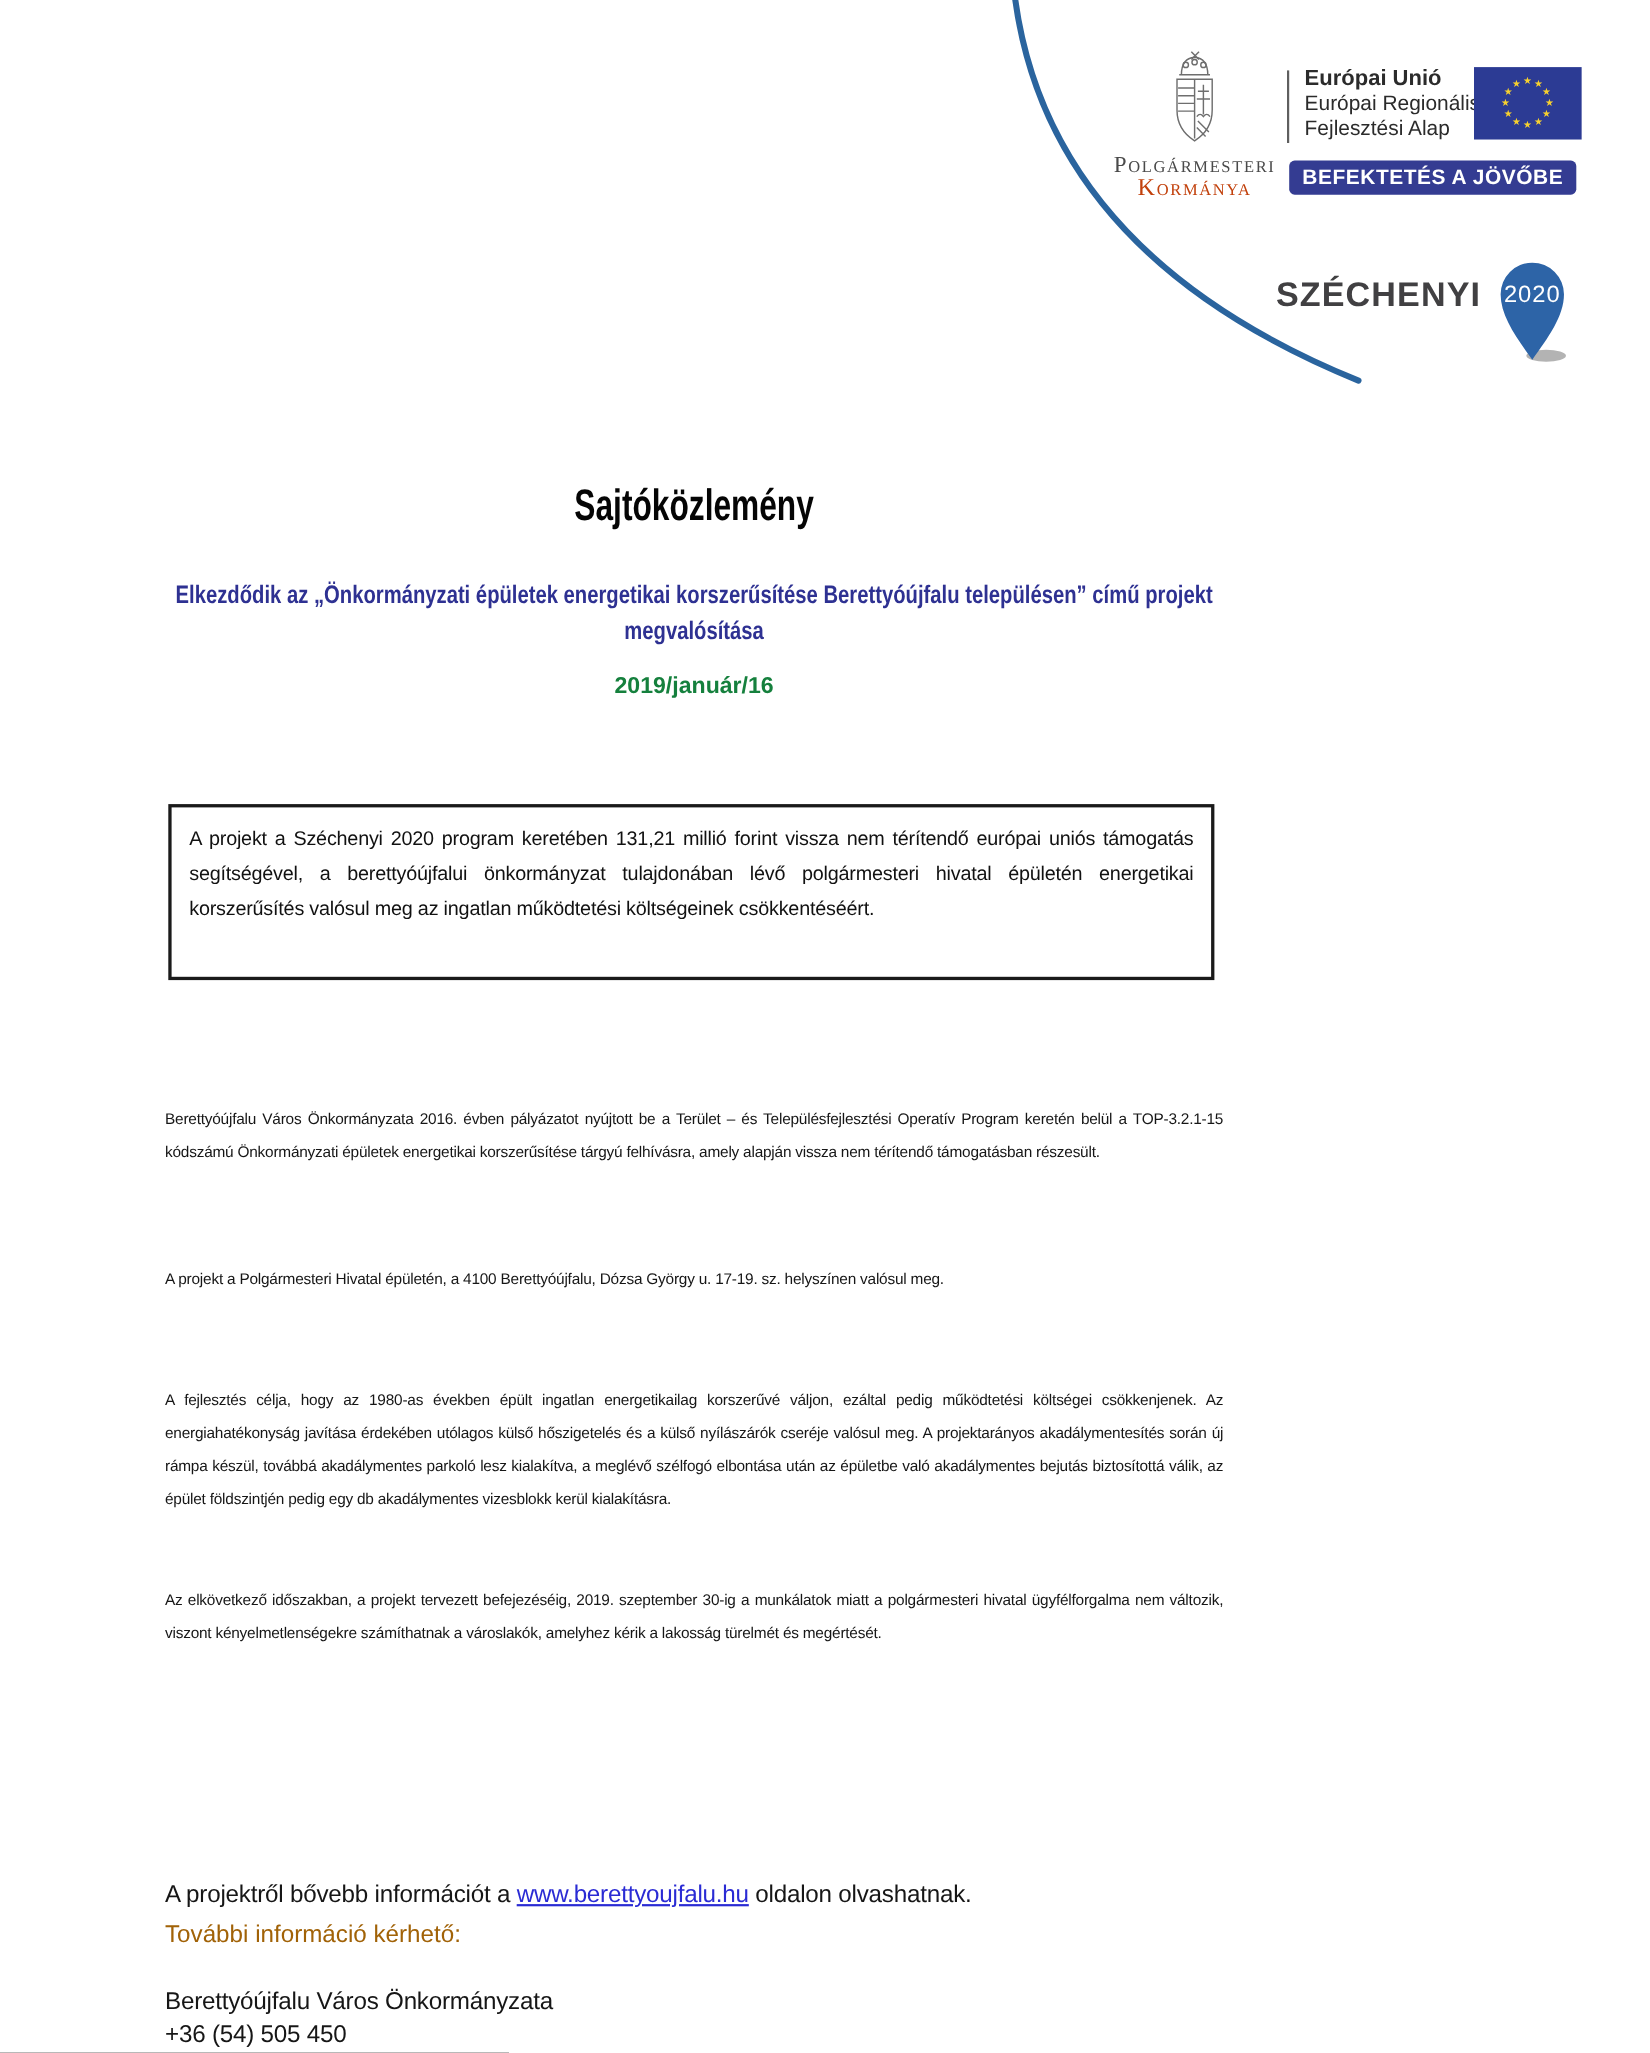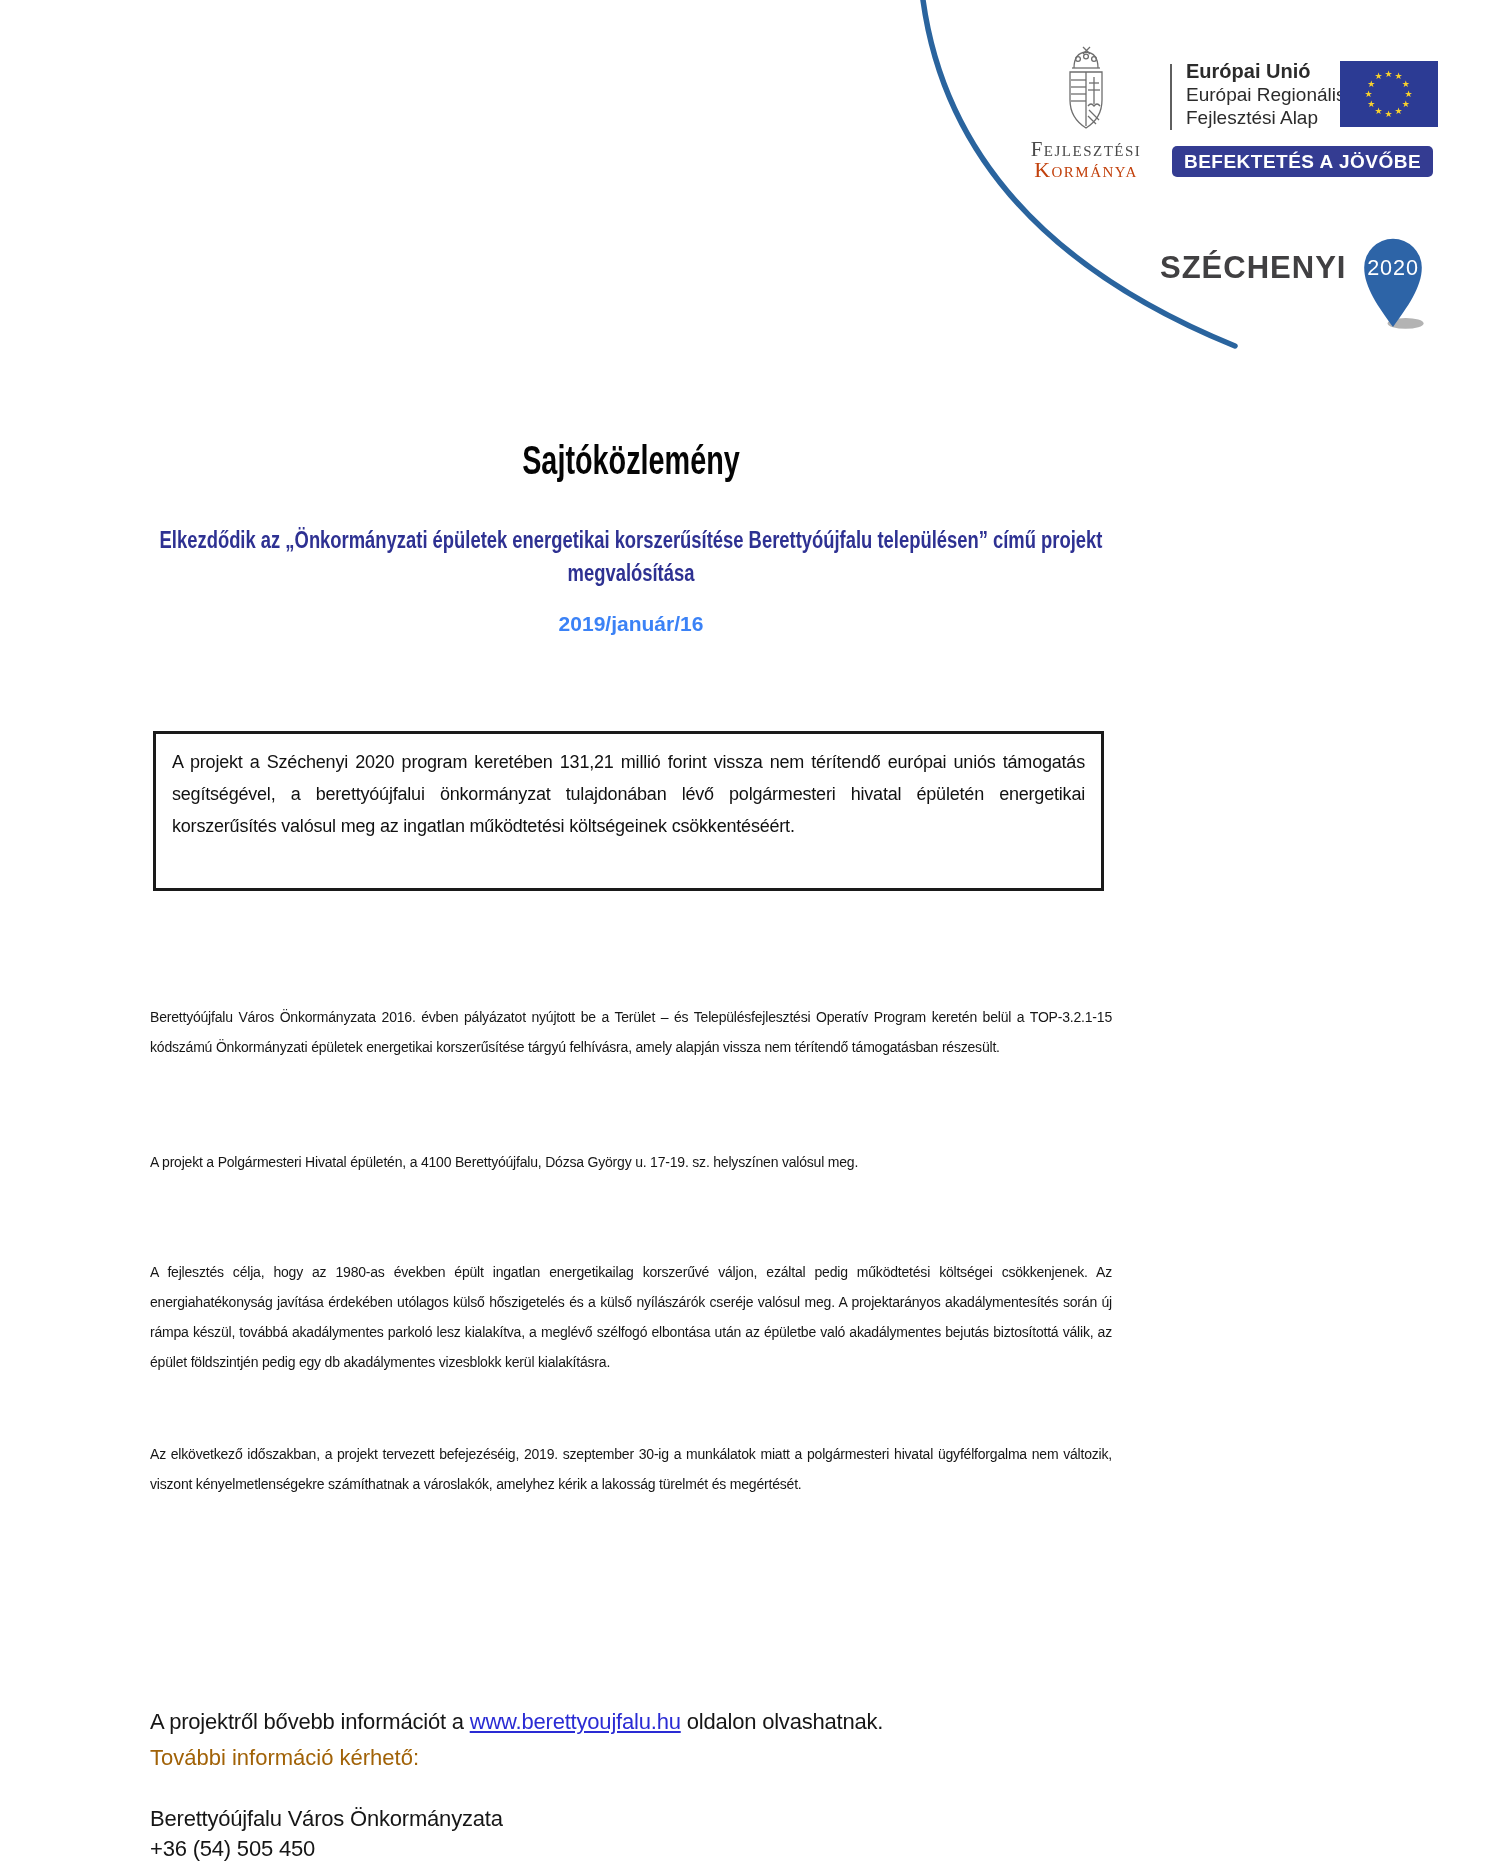--- a/index.html
+++ b/index.html
@@ -54,21 +54,21 @@
     white-space:nowrap;
   }
   .doc-subtitle{
     position:absolute;left:31px;top:524px;width:1200px;
     text-align:center;font-size:23px;font-weight:bold;line-height:33px;
     color:#2e3192;
     transform:scaleX(.8);transform-origin:center;
   }
   .doc-date{
     position:absolute;left:150px;top:612px;width:962px;
-    text-align:center;font-size:21px;font-weight:bold;color:#3b82f6;
+    text-align:center;font-size:21px;font-weight:bold;color:#15803d;
   }
   .lead-box{
     position:absolute;left:153px;top:731px;width:951px;box-sizing:border-box;
     border:3px solid #1a1a1a;
     padding:12px 16px 46px 16px;
     font-size:18px;line-height:32px;letter-spacing:-0.2px;
     text-align:justify;color:#111;
   }
   .body-par{
     position:absolute;left:150px;width:962px;
@@ -117,21 +117,21 @@
         <line x1="10" y1="50" x2="25" y2="50"></line>
           <line x1="10" y1="57" x2="25" y2="57"></line>
         <line x1="33" y1="33" x2="33" y2="60"></line>
         <line x1="28" y1="39" x2="38" y2="39"></line>
           <line x1="27" y1="46" x2="39" y2="46"></line>
         <path d="M27,62 q3,-4 6,0 q3,-4 6,0"></path>
         <path d="M28,66 l10,10"></path>
           <path d="M27,72 l8,8"></path>
       </g>
     </svg>
-    <div class="gov-line1">Fejlesztési</div>
+    <div class="gov-line1">Polgármesteri</div>
     <div class="gov-line2">Kormánya</div>
   </div>
 
   <div class="eu-divider"></div>
   <div class="eu-text">
     <div class="l1">Európai Unió</div>
     <div class="l2">Európai Regionális</div>
     <div class="l3">Fejlesztési Alap</div>
   </div>
   <svg class="eu-flag" viewBox="0 0 98 66" aria-hidden="true">

